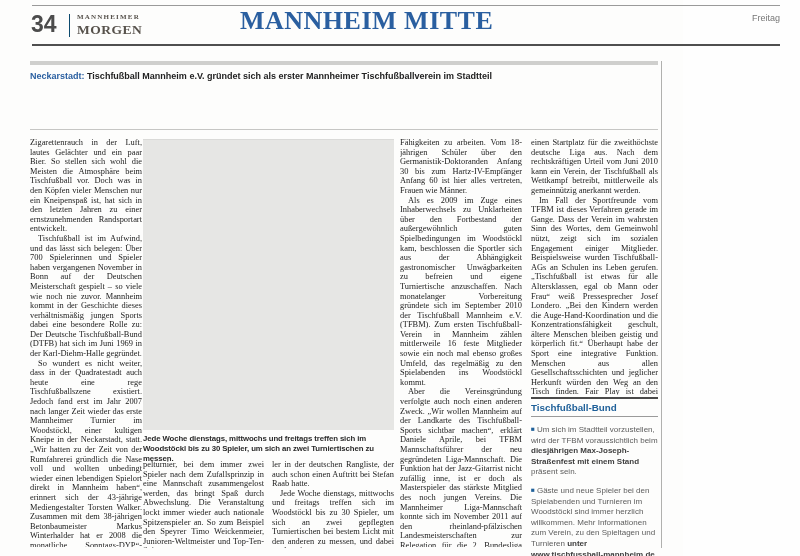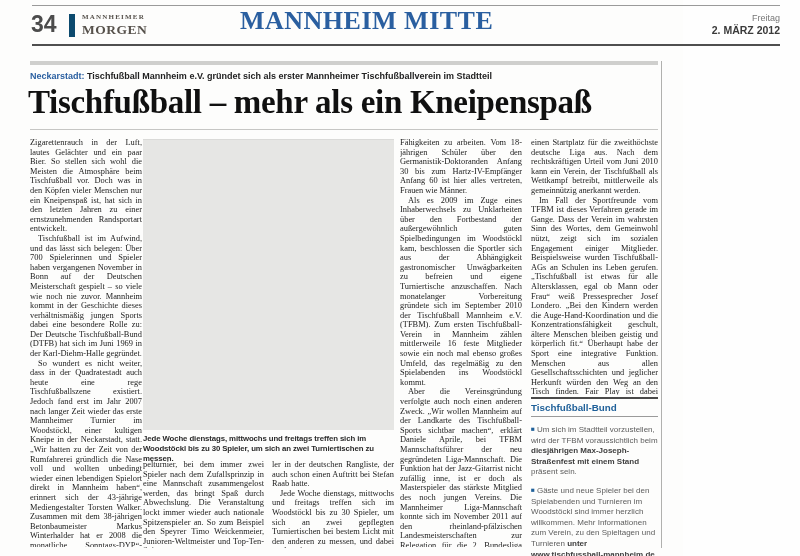--- a/index.html
+++ b/index.html
@@ -26,21 +26,21 @@
   .headline-rule{left:30px;top:129px;width:628px;height:1px;background:#c6c6c4;}
   .v-rule{left:661px;top:61px;width:1px;height:487px;background:#b0b0ae;}
 
   .pagenum{
     position:absolute;left:31px;top:13px;
     font-family:"Liberation Sans", sans-serif;
     font-size:23px;font-weight:bold;color:#4c4c4c;line-height:1;
   }
   .masthead{
     position:absolute;left:69px;top:14px;
-    border-left:6px solid #0c4a6e;padding-left:7px;
+    border-left:1px solid #0c4a6e;padding-left:7px;
     color:#57524c;line-height:1;
   }
   .masthead .m1{font-size:7px;letter-spacing:1.2px;font-weight:bold;margin-bottom:2px;}
   .masthead .m2{font-size:13.5px;font-weight:bold;letter-spacing:0.5px;text-align:center;}
   .section-title{
     position:absolute;left:240px;top:8px;width:320px;
     text-align:left;
     font-size:26px;font-weight:bold;letter-spacing:0.5px;
     color:var(--accent-blue);line-height:1;
   }
@@ -117,29 +117,27 @@
 
   <div class="rule top-rule"></div>
   <div class="pagenum">34</div>
   <div class="masthead">
     <div class="m1">MANNHEIMER</div>
     <div class="m2">MORGEN</div>
   </div>
   <div class="section-title">MANNHEIM MITTE</div>
   <div class="dateblock">
     <div class="day">Freitag</div>
-    <div class="date">2. MÄRZ 2012</div>
   </div>
   <div class="rule header-rule"></div>
 
   <div class="rule thick-grey-rule"></div>
   <div class="kicker">
     <span class="loc">Neckarstadt:</span><span> Tischfußball Mannheim e.V. gründet sich als erster Mannheimer Tischfußballverein im Stadtteil</span>
   </div>
-  <h1 class="headline" style="margin:0;">Tischfußball – mehr als ein Kneipenspaß</h1>
   <div class="rule headline-rule"></div>
   <div class="rule v-rule"></div>
 
   <div class="col" id="col1">
     <p>Zigarettenrauch in der Luft, lautes Gelächter und ein paar Bier. So stellen sich wohl die Meisten die Atmosphäre beim Tischfußball vor. Doch was in den Köpfen vieler Menschen nur ein Kneipenspaß ist, hat sich in den letzten Jahren zu einer ernstzunehmenden Randsportart entwickelt.</p>
     <p class="indent">Tischfußball ist im Aufwind, und das lässt sich belegen: Über 700 Spielerinnen und Spieler haben vergangenen November in Bonn auf der Deutschen Meisterschaft gespielt – so viele wie noch nie zuvor. Mannheim kommt in der Geschichte dieses verhältnismäßig jungen Sports dabei eine besondere Rolle zu: Der Deutsche Tischfußball-Bund (DTFB) hat sich im Juni 1969 in der Karl-Diehm-Halle gegründet.</p>
     <p class="indent">So wundert es nicht weiter, dass in der Quadratestadt auch heute eine rege Tischfußballszene existiert. Jedoch fand erst im Jahr 2007 nach langer Zeit wieder das erste Mannheimer Turnier im Woodstöckl, einer kultigen Kneipe in der Neckarstadt, statt. „Wir hatten zu der Zeit von der Rumfahrerei gründlich die Nase voll und wollten unbedingt wieder einen lebendigen Spielort direkt in Mannheim haben“, erinnert sich der 43-jährige Mediengestalter Torsten Walker. Zusammen mit dem 38-jährigen Betonbaumeister Markus Winterhalder hat er 2008 die monatliche „Sonntags-DYP“-Turnierserie initiiert. „DYP“ steht übrigens für „Draw Your Partner“ („Ziehe deinen Mitspieler“), also für ein Dop-</p>
   </div>
 
   <div class="photo"></div>

